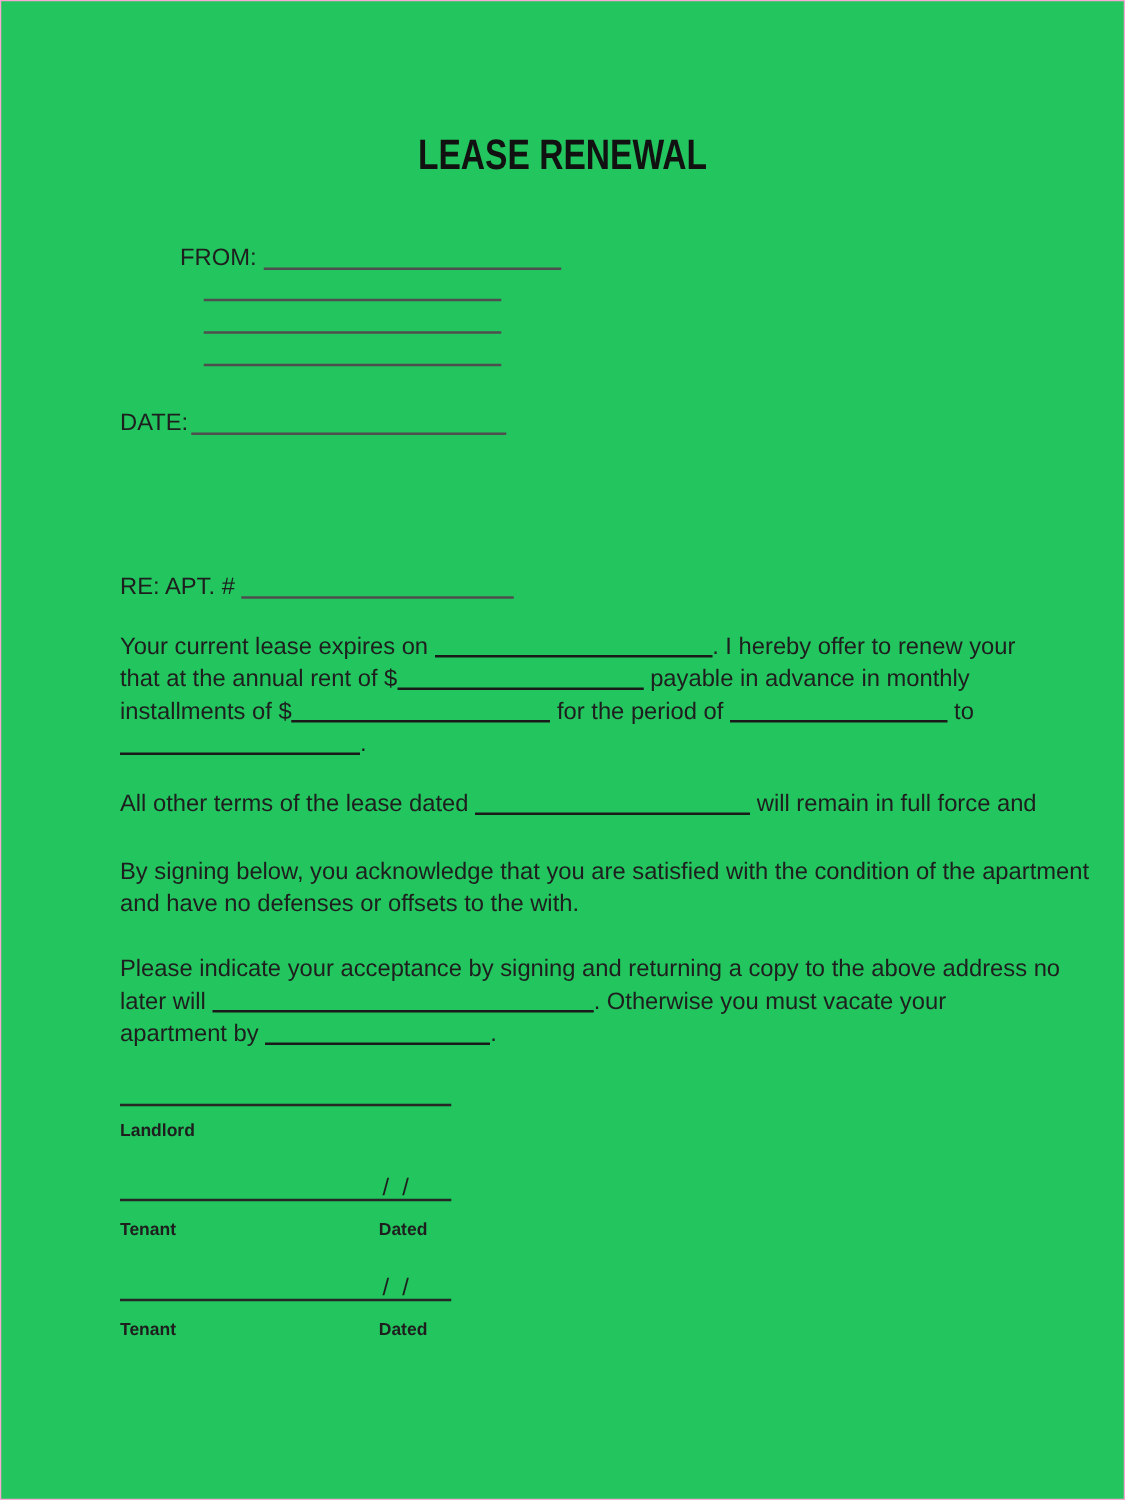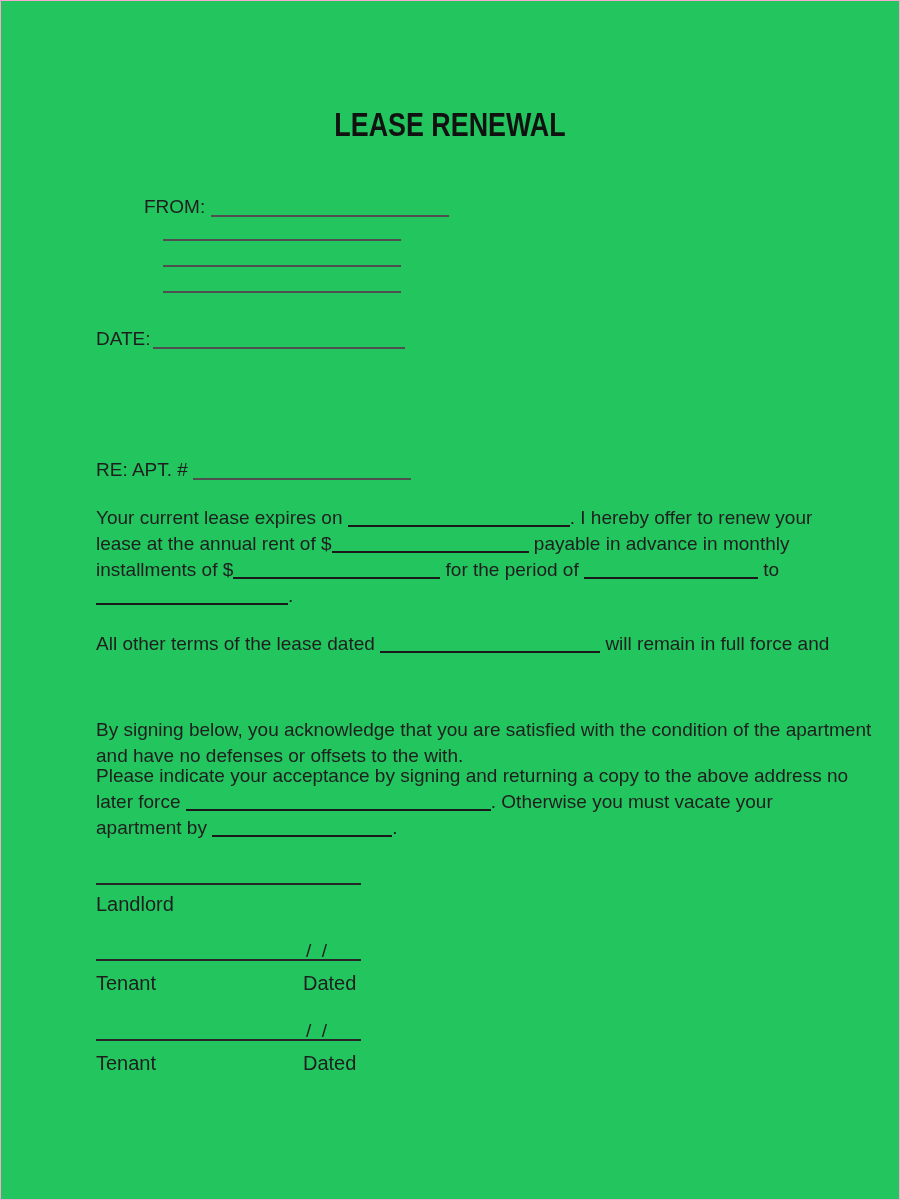--- a/index.html
+++ b/index.html
@@ -47,21 +47,21 @@
   .seg-text{white-space:pre;}
   .blank{
     display:inline-block;height:16px;
     border-bottom:2px solid #1a1a1a;
     vertical-align:-3px;
   }
   .sig-line{
     position:absolute;left:95px;width:265px;height:0;
     border-bottom:2px solid #262626;
   }
-  .sig-label{position:absolute;font-size:20px;line-height:22px;}
+  .sig-label{position:absolute;font-size:14px;line-height:22px;font-weight:bold;}
   .slashes{position:absolute;left:305px;font-size:19px;line-height:22px;white-space:pre;color:#1e1e1e;}
 </style>
 </head>
 <body>
 
 <div class="page">
 
   <h1 class="title">LEASE RENEWAL</h1>
 
   <div class="row from-row"><span class="label from-label">FROM:</span><span class="field-blank" style="width:238px"></span></div>
@@ -69,34 +69,34 @@
   <div class="addr-line" style="top:264px"></div>
   <div class="addr-line" style="top:290px"></div>
 
   <div class="row date-row"><span class="label date-label">DATE:</span><span class="field-blank" style="width:252px"></span></div>
 
 
   <div class="row re-row"><span class="label">RE: APT. # </span><span class="field-blank" style="width:218px"></span></div>
 
   <div class="paragraph" style="top:504px">
       <div class="line"><span class="seg-text">Your current lease expires on </span><span class="blank" style="width: 222px;"></span><span class="seg-text">. I hereby offer to renew your</span></div>
-      <div class="line"><span class="seg-text">lease at the annual rent of $</span><span class="blank" style="width: 197px;"></span><span class="seg-text"> payable in advance in monthly</span></div>
+      <div class="line"><span class="seg-text">that at the annual rent of $</span><span class="blank" style="width: 197px;"></span><span class="seg-text"> payable in advance in monthly</span></div>
       <div class="line"><span class="seg-text">installments of $</span><span class="blank" style="width: 207px;"></span><span class="seg-text"> for the period of </span><span class="blank" style="width: 174px;"></span><span class="seg-text"> to</span></div>
       <div class="line"><span class="blank" style="width: 192px;"></span><span class="seg-text">.</span></div>
     </div>
   <div class="paragraph" style="top:630px">
       <div class="line"><span class="seg-text">All other terms of the lease dated </span><span class="blank" style="width: 220px;"></span><span class="seg-text"> will remain in full force and</span></div>
     </div>
-  <div class="paragraph" style="top:716px">
+  <div class="paragraph" style="top:684px">
       <div class="line"><span class="seg-text">By signing below, you acknowledge that you are satisfied with the condition of the apartment</span></div>
       <div class="line"><span class="seg-text">and have no defenses or offsets to the with.</span></div>
     </div>
   <div class="paragraph" style="top:762px">
       <div class="line"><span class="seg-text">Please indicate your acceptance by signing and returning a copy to the above address no</span></div>
-      <div class="line"><span class="seg-text">later force </span><span class="blank" style="width: 305px;"></span><span class="seg-text">. Otherwise you must vacate your</span></div>
+      <div class="line"><span class="seg-text">later will </span><span class="blank" style="width: 305px;"></span><span class="seg-text">. Otherwise you must vacate your</span></div>
       <div class="line"><span class="seg-text">apartment by </span><span class="blank" style="width: 180px;"></span><span class="seg-text">.</span></div>
     </div>
 
   <div class="sig-line" style="top:882px"></div>
   <div class="sig-label" style="top:892px;left:95px">Landlord</div>
 
   <div class="slashes" style="top:939px">/  /</div>
   <div class="sig-line" style="top:958px"></div>
   <div class="sig-label" style="top:971px;left:95px">Tenant</div>
   <div class="sig-label" style="top:971px;left:302px">Dated</div>

